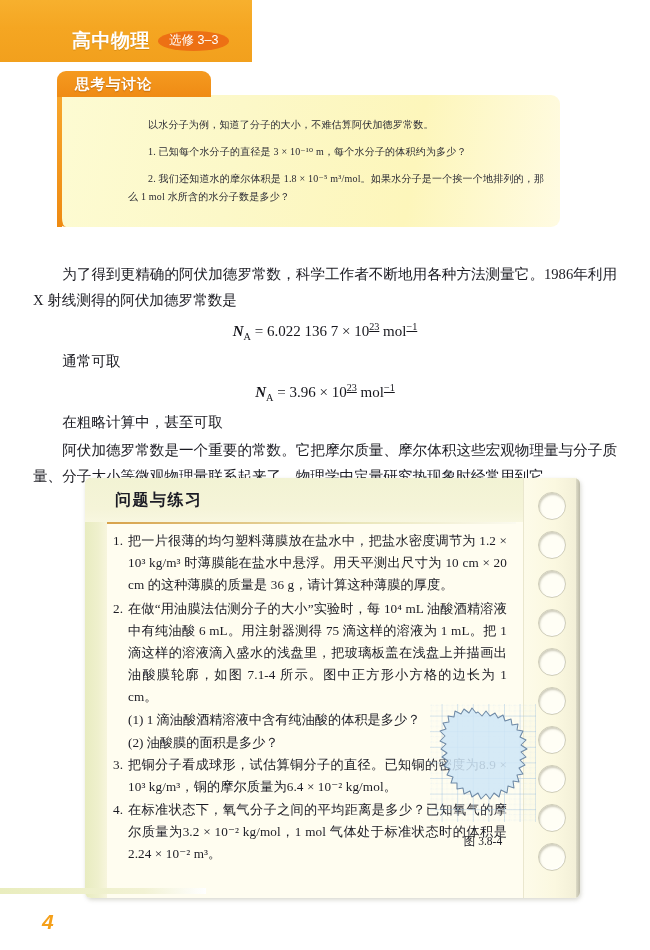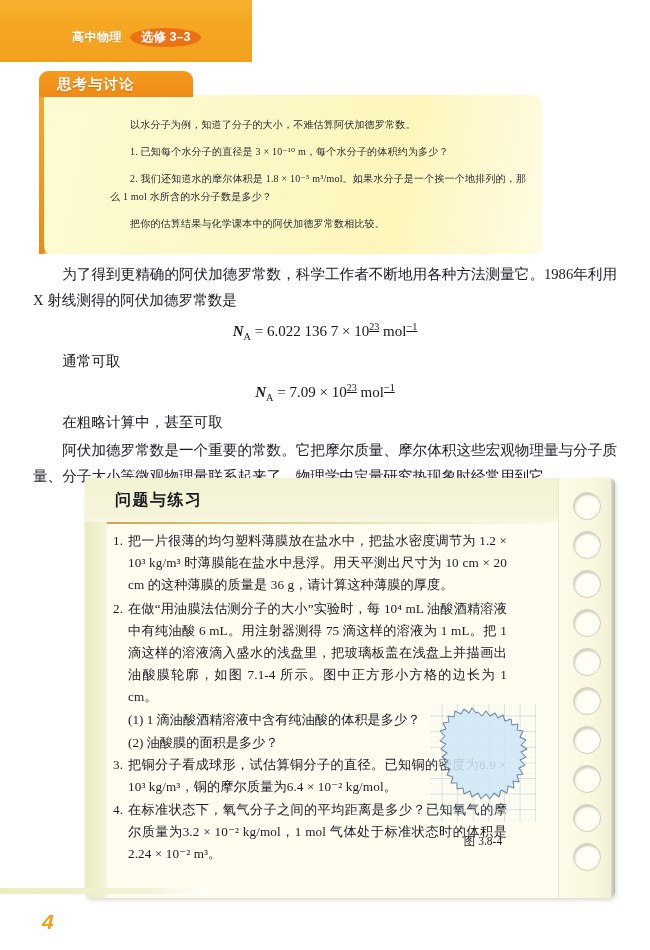--- a/index.html
+++ b/index.html
@@ -27,43 +27,43 @@
   .header-inner {
     position: absolute;
     left: 72px;
     top: 28px;
     display: flex;
     align-items: center;
     gap: 8px;
   }
   .header-subject {
     font-family: "Liberation Sans", sans-serif;
-    font-size: 12px;
+    font-size: 19px;
     font-weight: bold;
     color: #ffffff;
     letter-spacing: 0.5px;
     text-shadow: 0 1px 0 rgba(180,110,0,0.45);
     text-align: right;
   }
   .header-badge {
     background: #ed7014;
     color: #ffffff;
     font-family: "Liberation Sans", sans-serif;
     font-size: 12.5px;
-    font-weight: bold;
+    font-weight: normal;
     padding: 2px 11px 3px 11px;
     border-radius: 50% / 50%;
     line-height: 1.15;
     white-space: nowrap;
   }
 
   
   .think-box {
     position: absolute;
-    left: 39px;
+    left: 57px;
     top: 71px;
     width: 503px;
   }
   .think-tab {
     position: relative;
     width: 154px;
     height: 26px;
     background: linear-gradient(180deg, #f59a20 0%, #ef8b14 100%);
     border-radius: 9px 9px 0 0;
     display: flex;
@@ -136,21 +136,20 @@
   .sheet {
     position: absolute;
     left: 85px;
     top: 478px;
     width: 495px;
     height: 420px;
     background: #fffdf0;
     border-radius: 6px;
     box-shadow: 1px 2px 4px rgba(120,120,90,0.28);
     overflow: hidden;
-    padding-left: 35px;
   }
   .sheet-leftband {
     position: absolute;
     left: 0; top: 0; bottom: 0;
     width: 22px;
     background: linear-gradient(90deg,#e8ecc0 0%, #eff0cd 60%, #f7f5dd 100%);
   }
   .sheet-top {
     position: absolute;
     left: 0; right: 0; top: 0;
@@ -289,21 +288,20 @@
 </div>
 
 <section class="think-box">
   <div class="think-tab">
     <span class="think-tab-label">思考与讨论</span>
   </div>
   <div class="think-body">
     <p class="think-line indent">以水分子为例，知道了分子的大小，不难估算阿伏加德罗常数。</p>
     <p class="think-line indent">1. 已知每个水分子的直径是 3 × 10⁻¹⁰ m，每个水分子的体积约为多少？</p>
     <p class="think-line indent">2. 我们还知道水的摩尔体积是 1.8 × 10⁻⁵ m³/mol。如果水分子是一个挨一个地排列的，那么 1 mol 水所含的水分子数是多少？</p>
-    <p class="think-line indent">把你的估算结果与化学课本中的阿伏加德罗常数相比较。</p>
   </div>
 </section>
 
 <section class="body-text">
 
   <p class="para">为了得到更精确的阿伏加德罗常数，科学工作者不断地用各种方法测量它。1986年利用 X 射线测得的阿伏加德罗常数是</p>
 
   <div class="eq">
     <span class="var">N</span><sub>A</sub>
     <span>=</span>
@@ -311,21 +309,21 @@
     <span>×</span>
     <span>10</span><sup>23</sup>
     <span>mol</span><sup>−1</sup>
   </div>
 
   <p class="para noindent" style="text-indent:2em">通常可取</p>
 
   <div class="eq">
     <span class="var">N</span><sub>A</sub>
     <span>=</span>
-    <span>7.09</span>
+    <span>3.96</span>
     <span>×</span>
     <span>10</span><sup>23</sup>
     <span>mol</span><sup>−1</sup>
   </div>
 
   <p class="para noindent" style="text-indent:2em">在粗略计算中，甚至可取</p>
 
 
   <p class="para">阿伏加德罗常数是一个重要的常数。它把摩尔质量、摩尔体积这些宏观物理量与分子质量、分子大小等微观物理量联系起来了，物理学中定量研究热现象时经常用到它。</p>
 </section>

